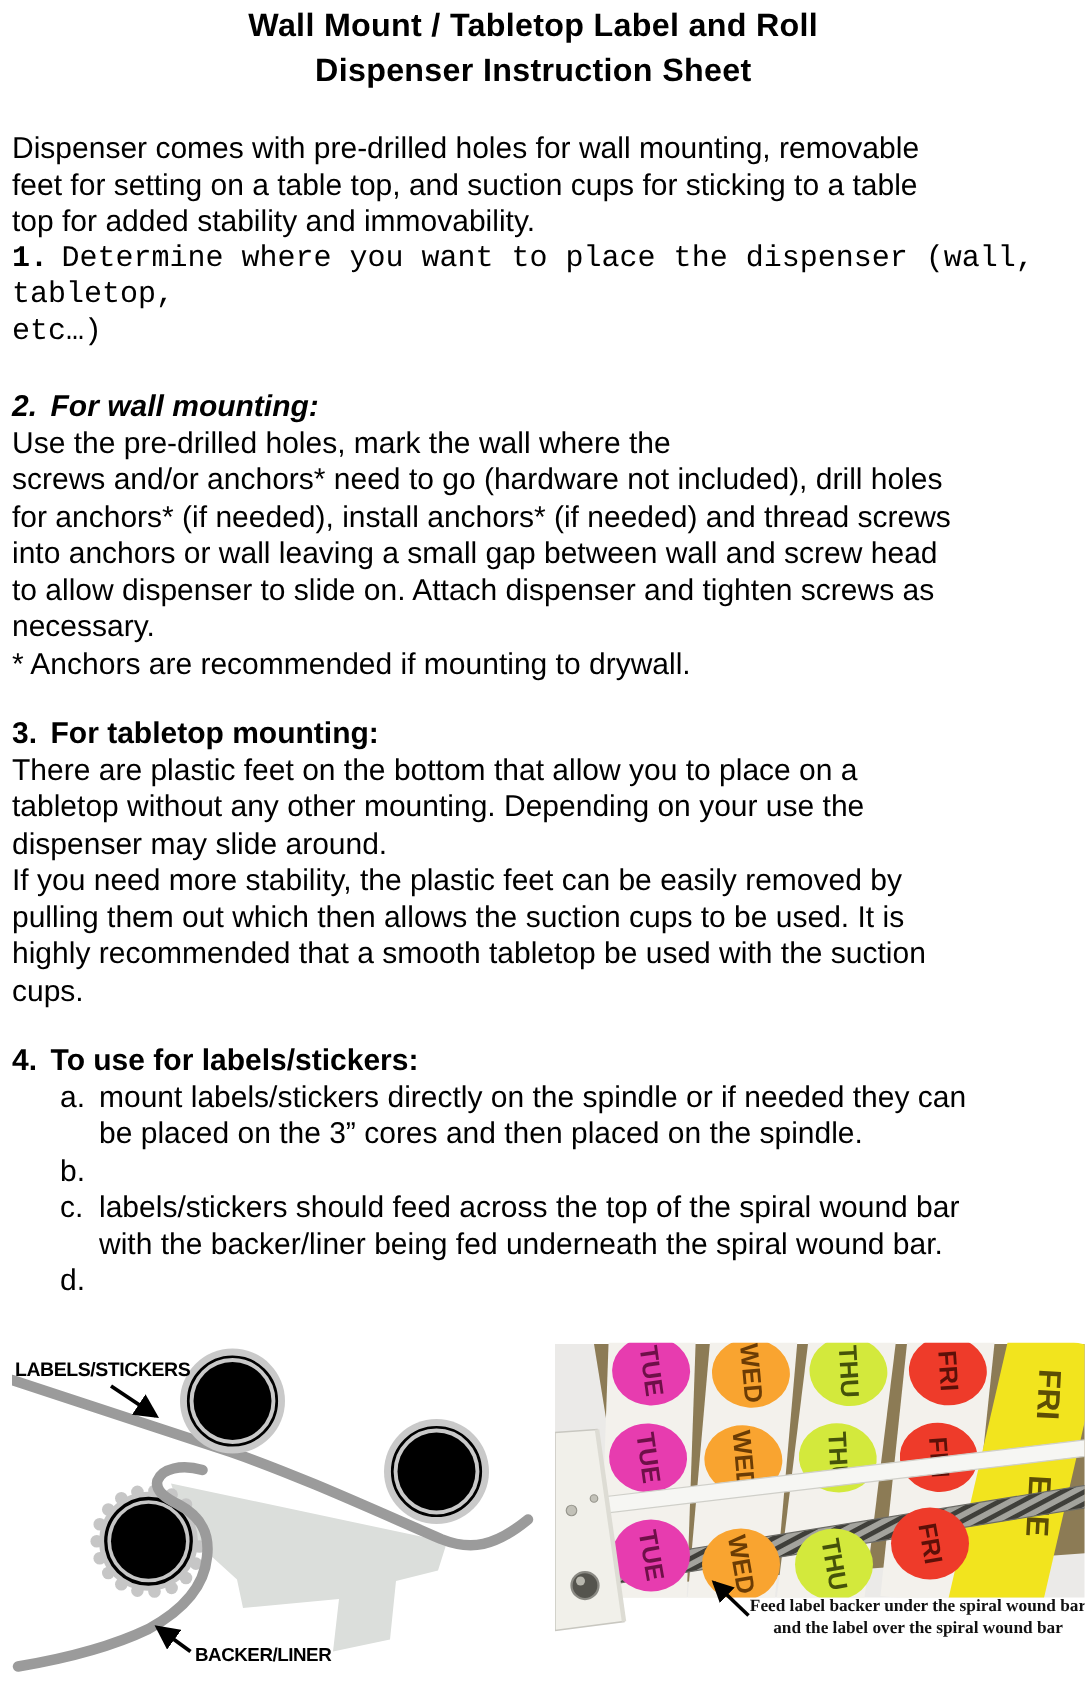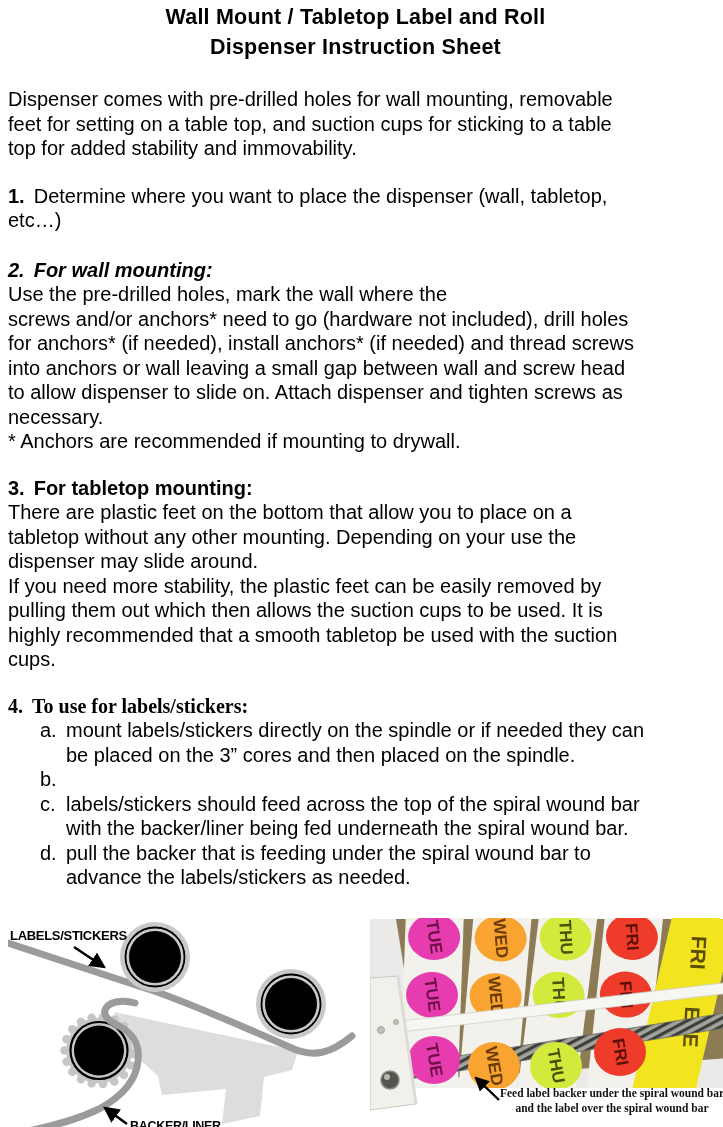--- a/index.html
+++ b/index.html
@@ -7,24 +7,24 @@
     width:723px;height:1127px;overflow:hidden;background:#ffffff;color:#000;
     font-family:"Liberation Sans",sans-serif;
   }
   .doc{padding:2px 20px 0 8px;}
   .title{text-align:center;font-weight:bold;font-size:21.5px;line-height:30px;letter-spacing:0.2px;}
   p{margin:0;font-size:20px;line-height:24.5px;}
   .pre{white-space:pre-line;}
   .num{font-weight:bold;margin-right:9px;}
   .sec-head{font-weight:bold;}
   .intro{margin-top:25px;}
-  .step1{margin-top:23px;}
+  .step1{font-family:Liberation Mono, monospace;}
   .h2{margin-top:25px;font-style:italic;}
   .h3{margin-top:22px;}
-  .h4{margin-top:22px;font-family:Liberation Serif, serif;}
+  .h4{margin-top:22px;}
   .subitems{padding-left:32px;}
   .subitem{display:flex;}
   .subitem .letter{width:26px;flex:none;}
   .subitem .sub-text{white-space:pre-line;}
   .figures{display:flex;margin-top:28px;}
   .fig-diagram{width:362px;flex:none;}
   .fig-photo{width:361px;flex:none;}
   svg{display:block;}
   .diag-label{font-family:"Liberation Sans",sans-serif;font-weight:bold;letter-spacing:-0.3px;}
   .photo-caption{font-family:"Liberation Serif",serif;font-weight:bold;}
@@ -75,22 +75,20 @@
     <p class="subitem">
         <span class="letter">b.</span>
       </p>
     <p class="subitem">
         <span class="letter">c.</span>
         <span class="sub-text">labels/stickers should feed across the top of the spiral wound bar
 with the backer/liner being fed underneath the spiral wound bar.</span>
       </p>
     <p class="subitem">
         <span class="letter">d.</span>
-        <span class="sub-text">pull the backer that is feeding under the spiral wound bar to
-advance the labels/stickers as needed.</span>
       </p>
   </div>
 
   <div class="figures">
 
     <div class="fig-diagram">
       <svg width="362" height="221" viewBox="0 0 362 221">
         <defs>
           <marker id="ah1" viewBox="0 0 10 10" refX="8.5" refY="5" markerWidth="6.5" markerHeight="6.5" orient="auto-start-reverse">
             <path d="M0,0 L10,5 L0,10 z" fill="#000"></path>

